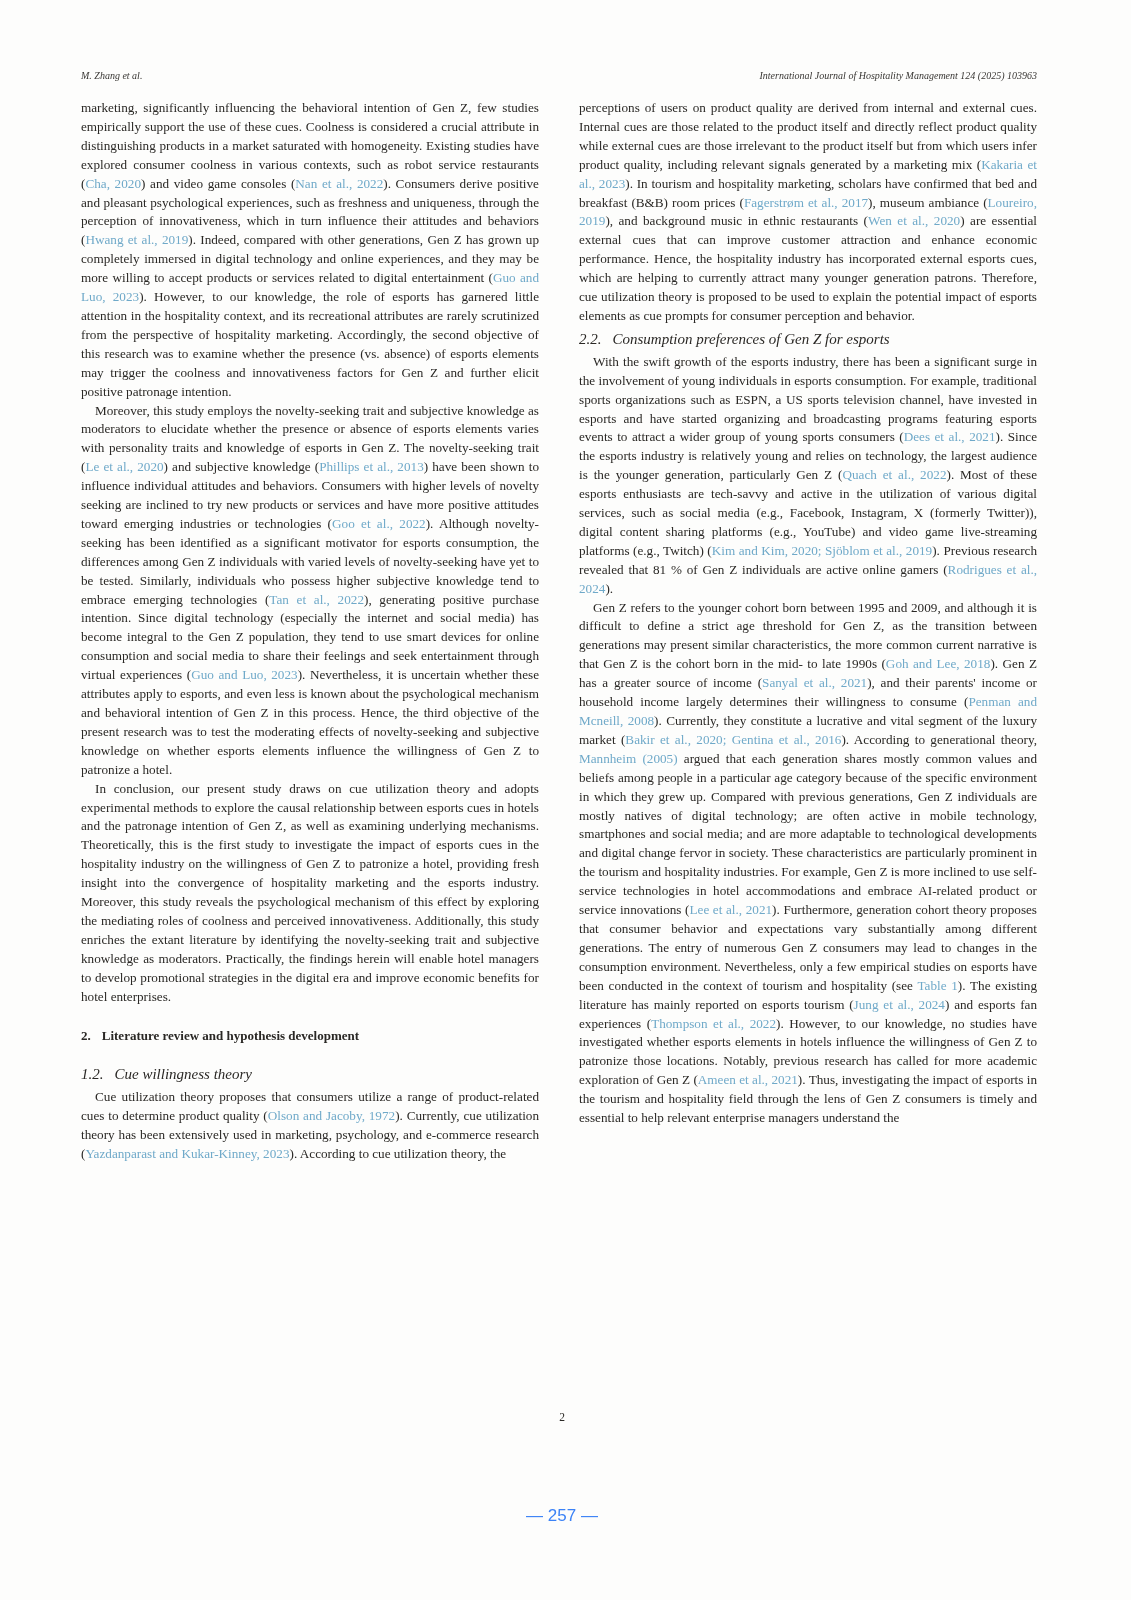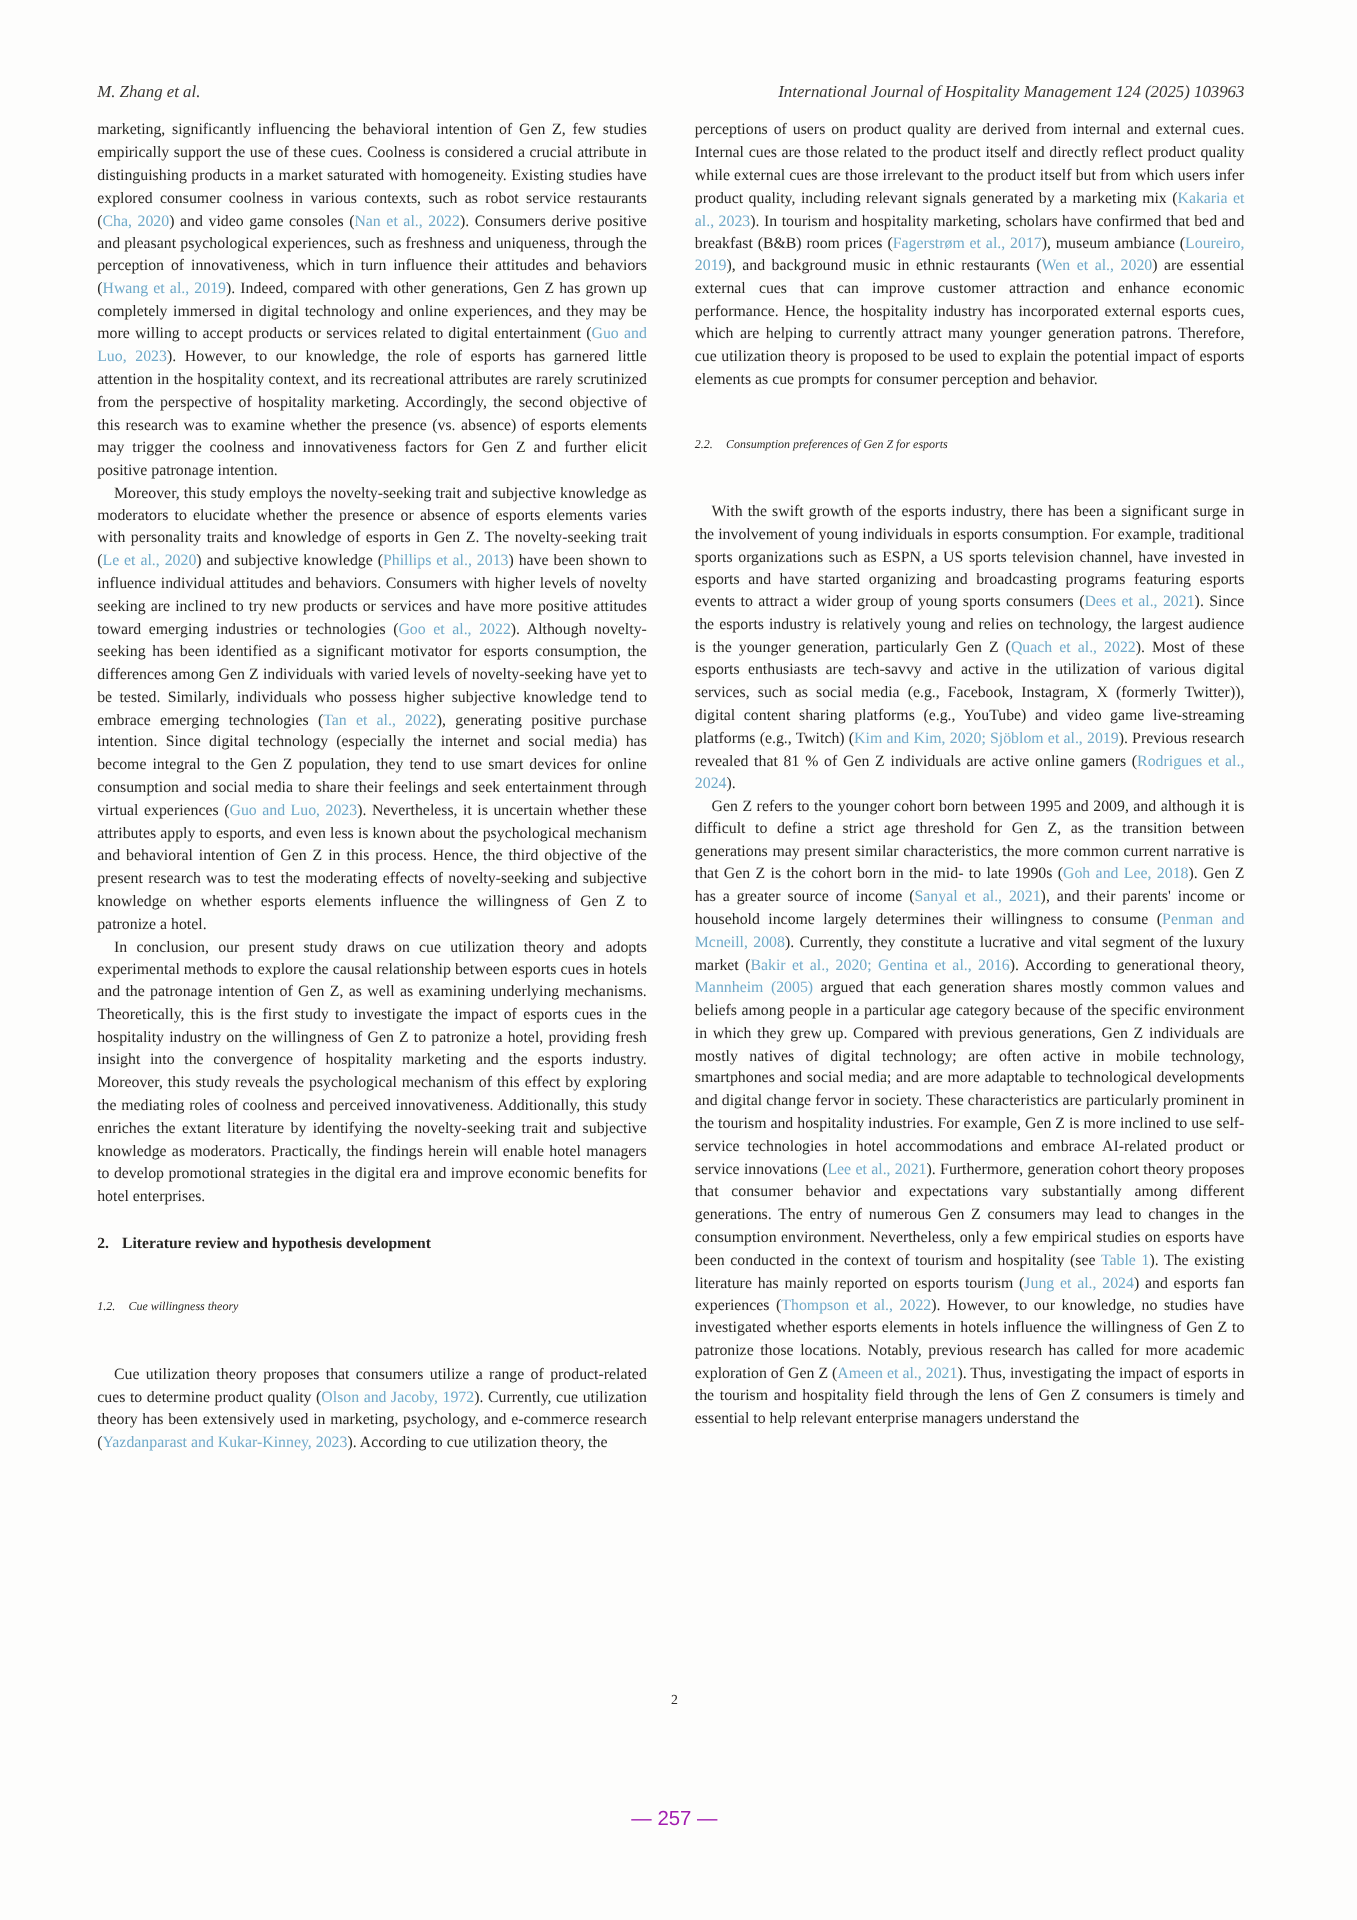--- a/index.html
+++ b/index.html
@@ -15,21 +15,21 @@
     overflow: hidden;
   }
   .header {
     position: absolute;
     top: 70px;
     left: 81px;
     width: 956px;
     display: flex;
     justify-content: space-between;
     font-style: italic;
-    font-size: 14px;
+    font-size: 10px;
     color: #383633;
   }
   .columns {
     position: absolute;
     top: 99px;
     left: 81px;
     width: 956px;
     display: flex;
     gap: 40px;
   }
@@ -43,41 +43,41 @@
   p.para { margin: 0; }
   p.para.indent { text-indent: 14px; }
   .cite { color: var(--link, #6fa9c9); cursor: pointer; }
   .sec-heading {
     font-weight: bold;
     font-size: 13px;
     margin: 20px 0;
   }
   .sub-heading {
     font-style: italic;
-    font-size: 10px;
-    margin: 36px 0;
+    font-size: 15px;
+    margin: 4px 0;
   }
   .h-num { margin-right: 11px; }
   .page-num {
     position: absolute;
     top: 1411px;
     left: 0;
     width: 1124px;
     text-align: center;
     font-size: 11.5px;
     color: #2a2825;
   }
   .folio {
     position: absolute;
     top: 1506px;
     left: 0;
     width: 1124px;
     text-align: center;
     font-size: 17px;
-    color: #a21caf;
+    color: #3b82f6;
     font-family: "Liberation Sans", sans-serif;
   }
 </style>
 </head>
 <body>
 
 <div class="page">
 
   <div class="header">
     <span>M. Zhang et al.</span>

